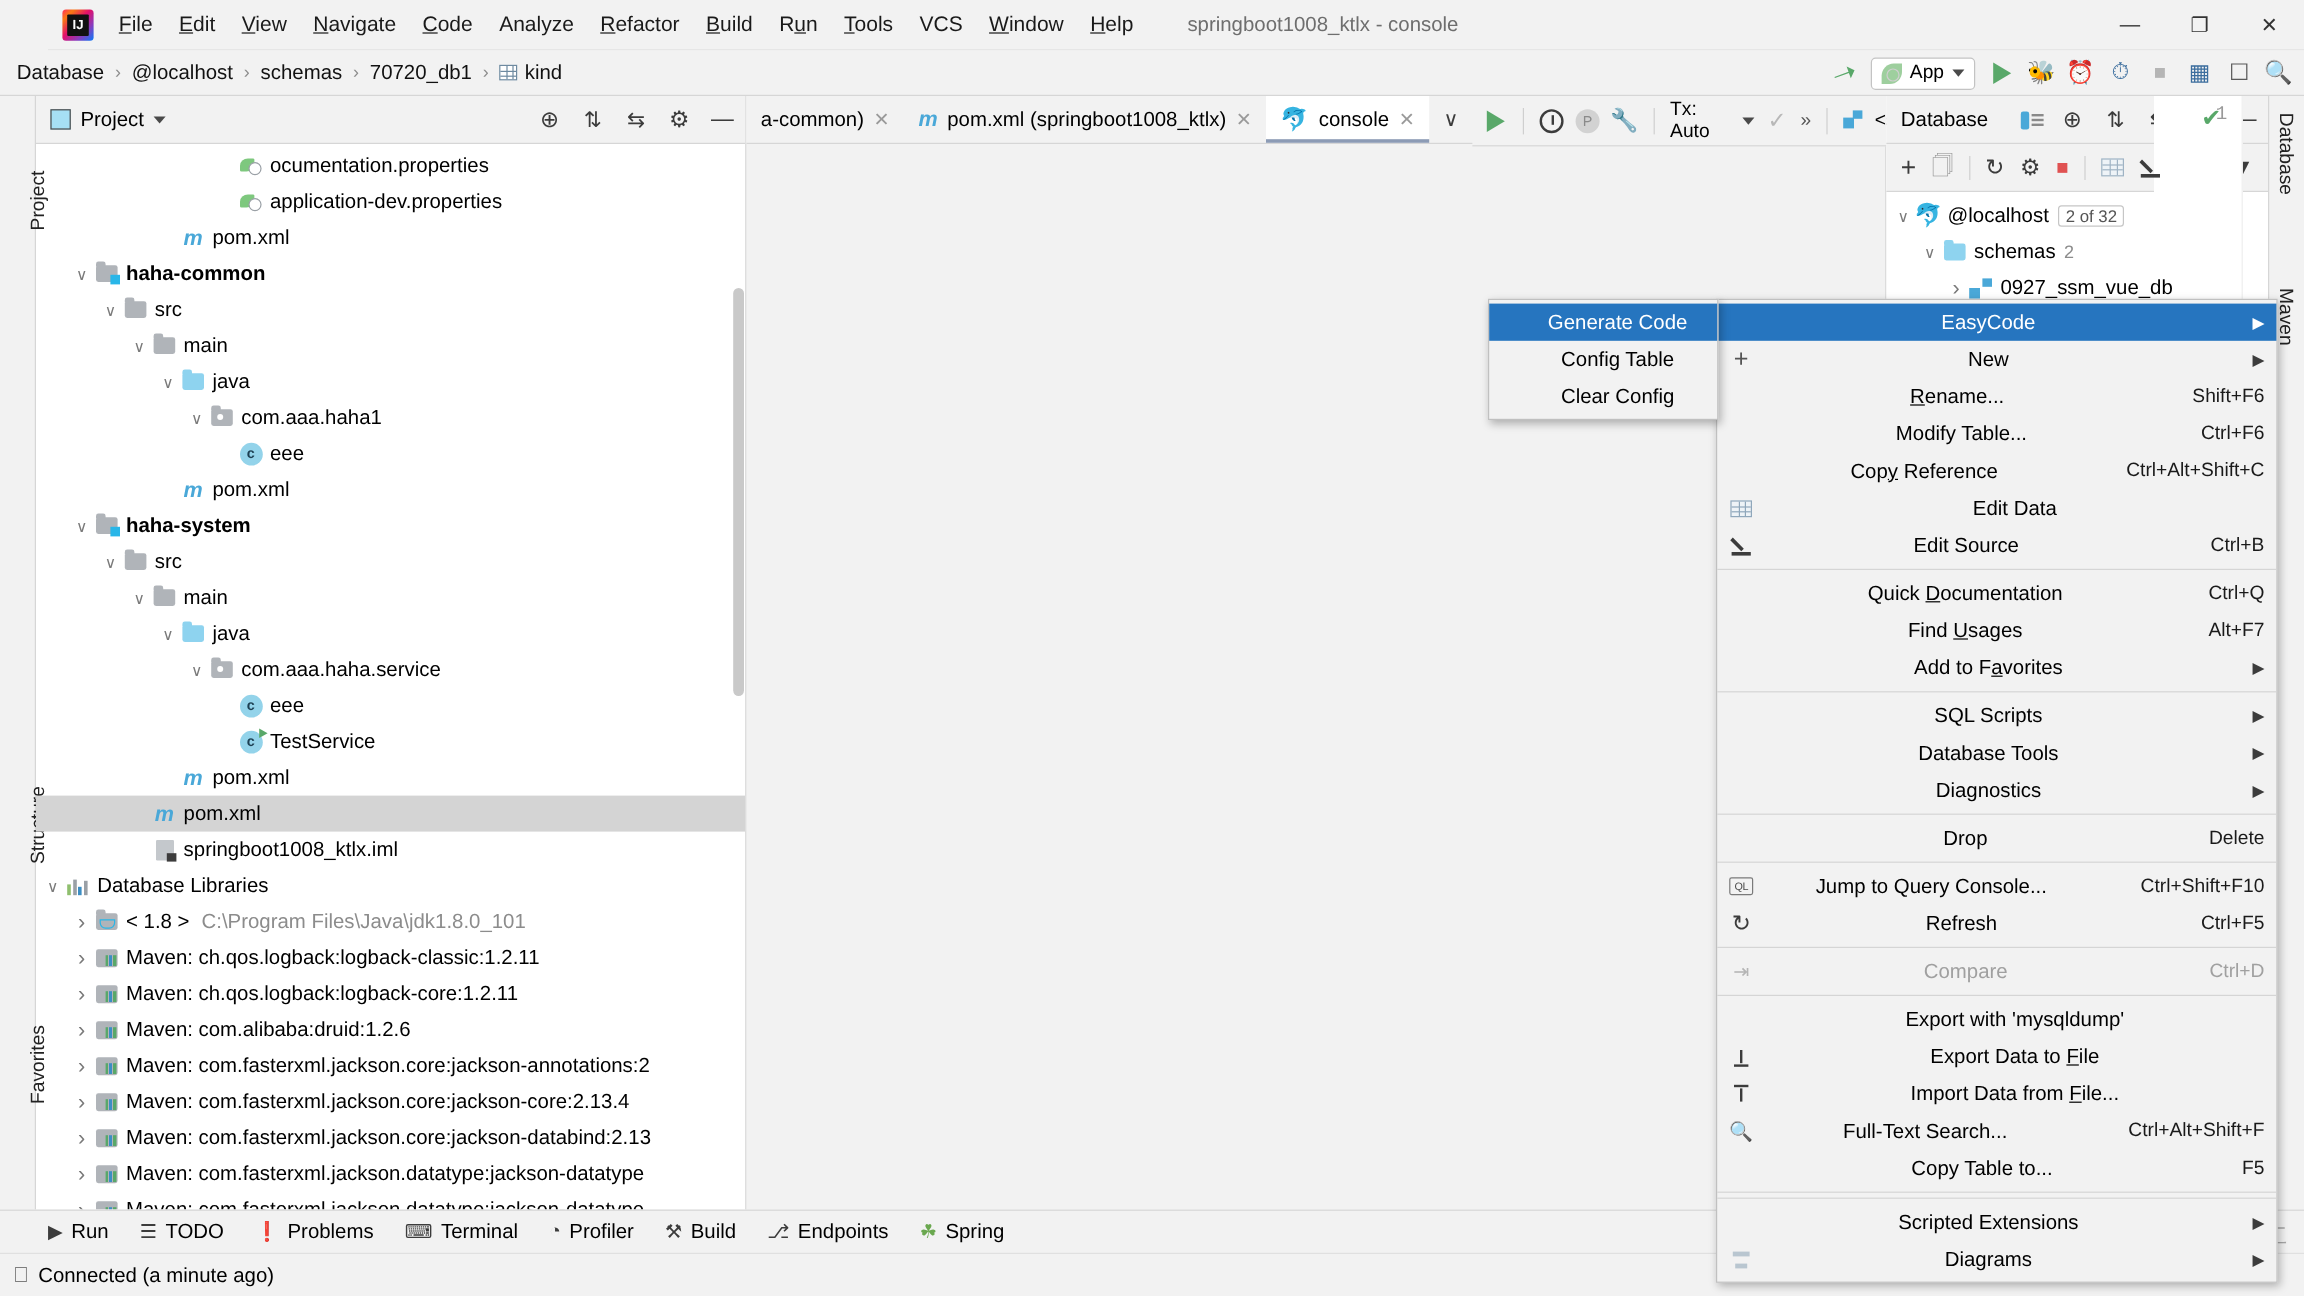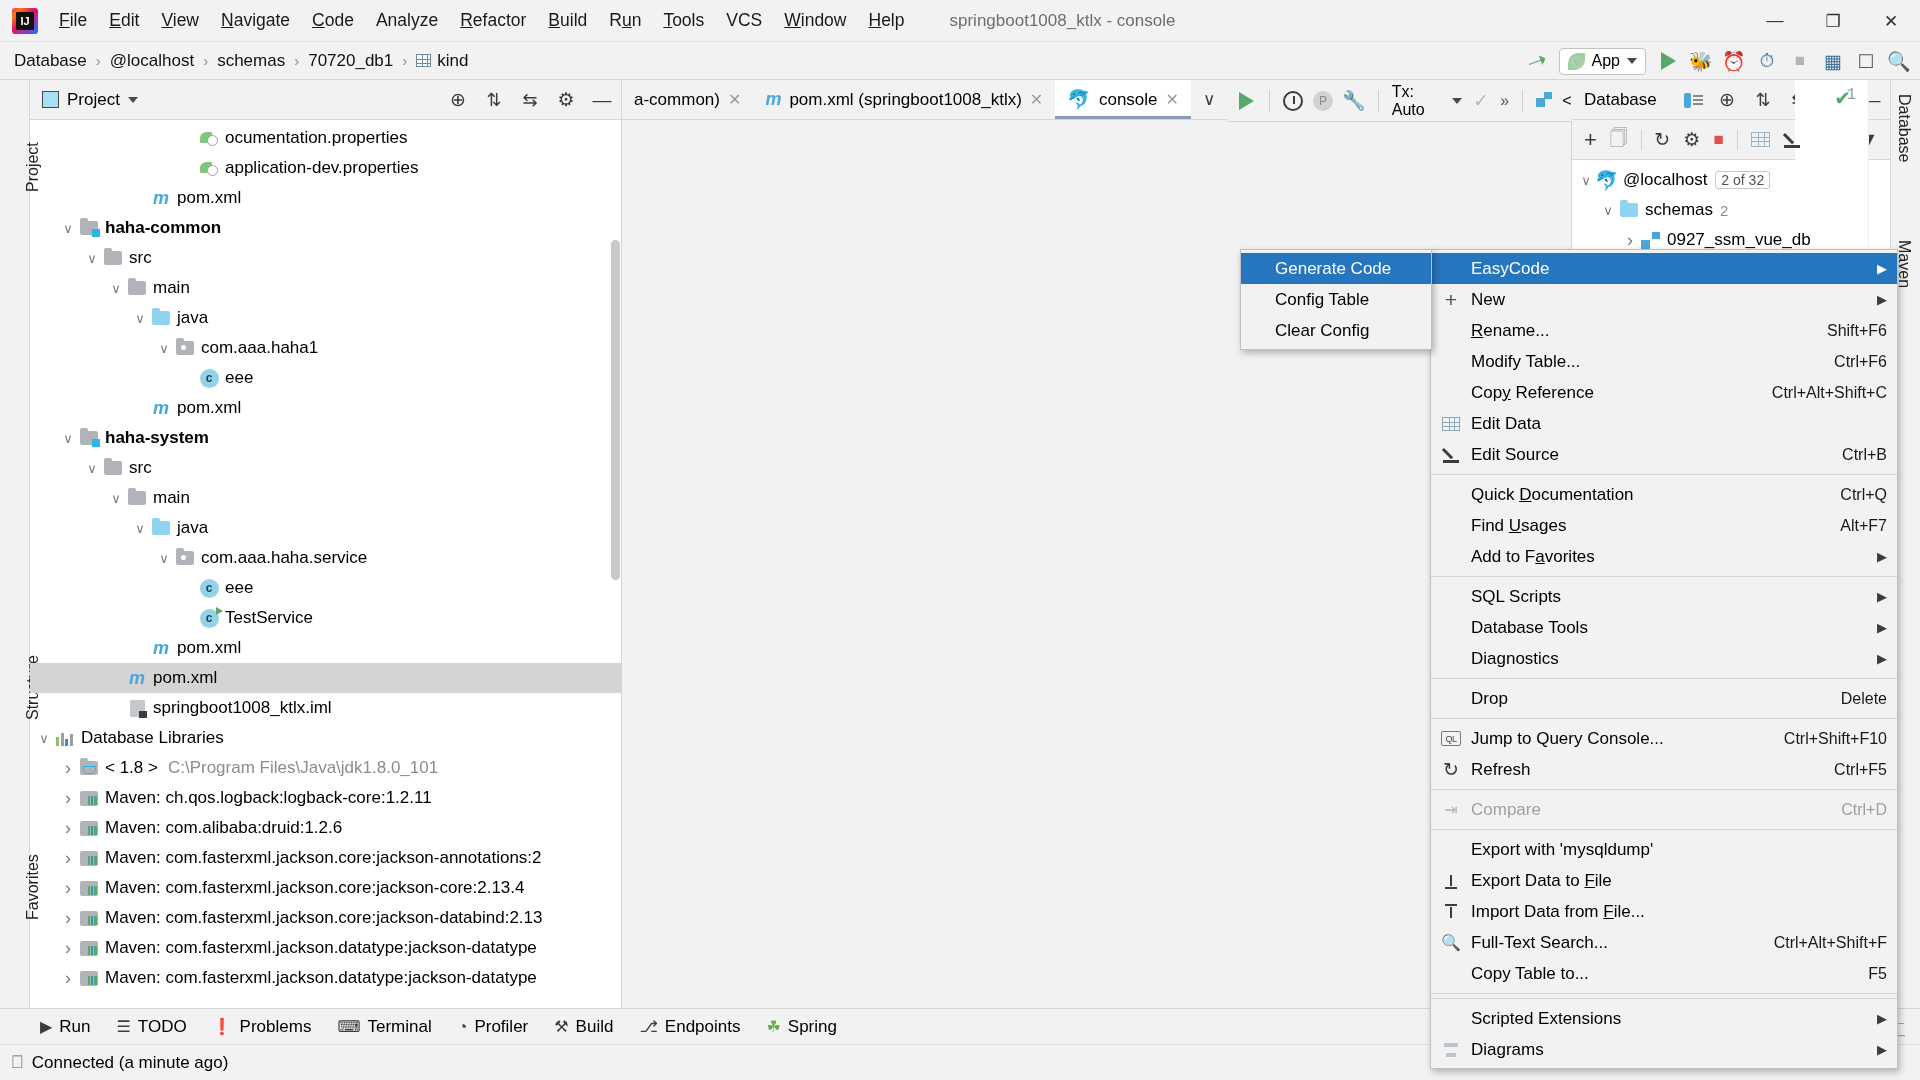--- a/index.html
+++ b/index.html
@@ -9,21 +9,21 @@
     font-size: 17px;
     color:#000;
     background:#f2f2f2;
     -webkit-font-smoothing: antialiased;
   }
   .app { position:relative; width:1920px; height:1080px; }
 
   
   .titlebar {
     height:42px; background:#f2f2f2; display:flex; align-items:center;
-    border-bottom:1px solid #e3e3e3; position:relative;
+    border-bottom:1px solid #e3e3e3; position:relative;margin-left:40px;
   }
   .ij-logo { width:26px; height:26px; margin:0 10px 0 12px; position:relative; flex:none;
      background:linear-gradient(135deg,#fe315d 0%,#f97a12 18%,#e30f6b 45%,#8a3bbd 72%,#087cfa 100%);
      border-radius:3px; }
   .ij-logo:after{ content:"IJ"; position:absolute; inset:4px; background:#111; color:#fff;
      font-size:11px; font-weight:bold; display:flex; align-items:center; justify-content:center; border-radius:1px;}
   .menubar { display:flex; align-items:center; gap:0px; }
   .menubar .mi { padding:4px 11px; font-size:17.5px; color:#1a1a1a; cursor:default; white-space:nowrap;}
   .mi u { text-decoration:underline; }
   .win-title { margin-left:34px; color:#6e6e6e; font-size:17px; }
@@ -154,21 +154,21 @@
   .toolwindowbar { height:36px; background:#f2f2f2; border-top:1px solid #d6d6d6; display:flex; align-items:center;
      padding-left:40px; gap:26px; font-size:17px;}
   .twi { display:flex; align-items:center; gap:7px; white-space:nowrap;}
   .statusbar { height:36px; background:#f2f2f2; border-top:1px solid #e0e0e0; display:flex; align-items:center;
      padding-left:12px; gap:9px; font-size:17px; position:relative;}
   .watermark { position:absolute; right:14px; bottom:38px; color:#a8a8a8; font-size:17px; }
 
   
   .ctxmenu { position:absolute; background:#f2f2f2; border:1px solid #c0c0c0; box-shadow:2px 3px 7px rgba(0,0,0,.28);
      padding:3px 0; z-index:60; font-size:17px;}
-  .ctxitem { height:31px; display:flex; align-items:center; padding:0 10px 0 8px; white-space:nowrap; gap:8px;}
+  .ctxitem { height:31px; display:flex; align-items:center; padding:0 10px 0 8px; white-space:nowrap; gap:8px;text-align:center;}
   .ctxitem.hl { background:#2675bf; color:#fff; }
   .ctxitem.disabled { color:#a0a0a0; }
   .ctxitem .micon { width:24px; flex:none; display:flex; align-items:center; justify-content:center;}
   .ctxitem .lbl { flex:1; }
   .ctxitem .sc { margin-left:28px; color:#1a1a1a; font-size:16px;}
   .ctxitem.disabled .sc { color:#a0a0a0; }
   .ctxsep { height:1px; background:#d5d5d5; margin:4px 0; }
   .submenu { z-index:70; background:#f2f2f2; }
   .plusico { font-size:21px; color:#555; line-height:1; }
   .editdataico { width:18px;height:14px;border:1.5px solid #8fa7bb; background:
@@ -466,20 +466,28 @@
             </span>
             <span>&lt; 1.8 &gt;</span>
             <span class="dim" style="margin-left: 10px;">C:\Program Files\Java\jdk1.8.0_101</span>
           </div>
           <div class="trow">
             <span class="ind" style="width: 24px;"></span>
             <span class="arrow closed"></span>
             <span class="fi">
               <span class="mvnico"></span>
             </span>
+            <span>Maven: ch.qos.logback:logback-classic:1.2.11</span>
+          </div>
+          <div class="trow">
+            <span class="ind" style="width: 24px;"></span>
+            <span class="arrow closed"></span>
+            <span class="fi">
+              <span class="mvnico"></span>
+            </span>
             <span>Maven: ch.qos.logback:logback-core:1.2.11</span>
           </div>
           <div class="trow">
             <span class="ind" style="width: 24px;"></span>
             <span class="arrow closed"></span>
             <span class="fi">
               <span class="mvnico"></span>
             </span>
             <span>Maven: com.alibaba:druid:1.2.6</span>
           </div>

